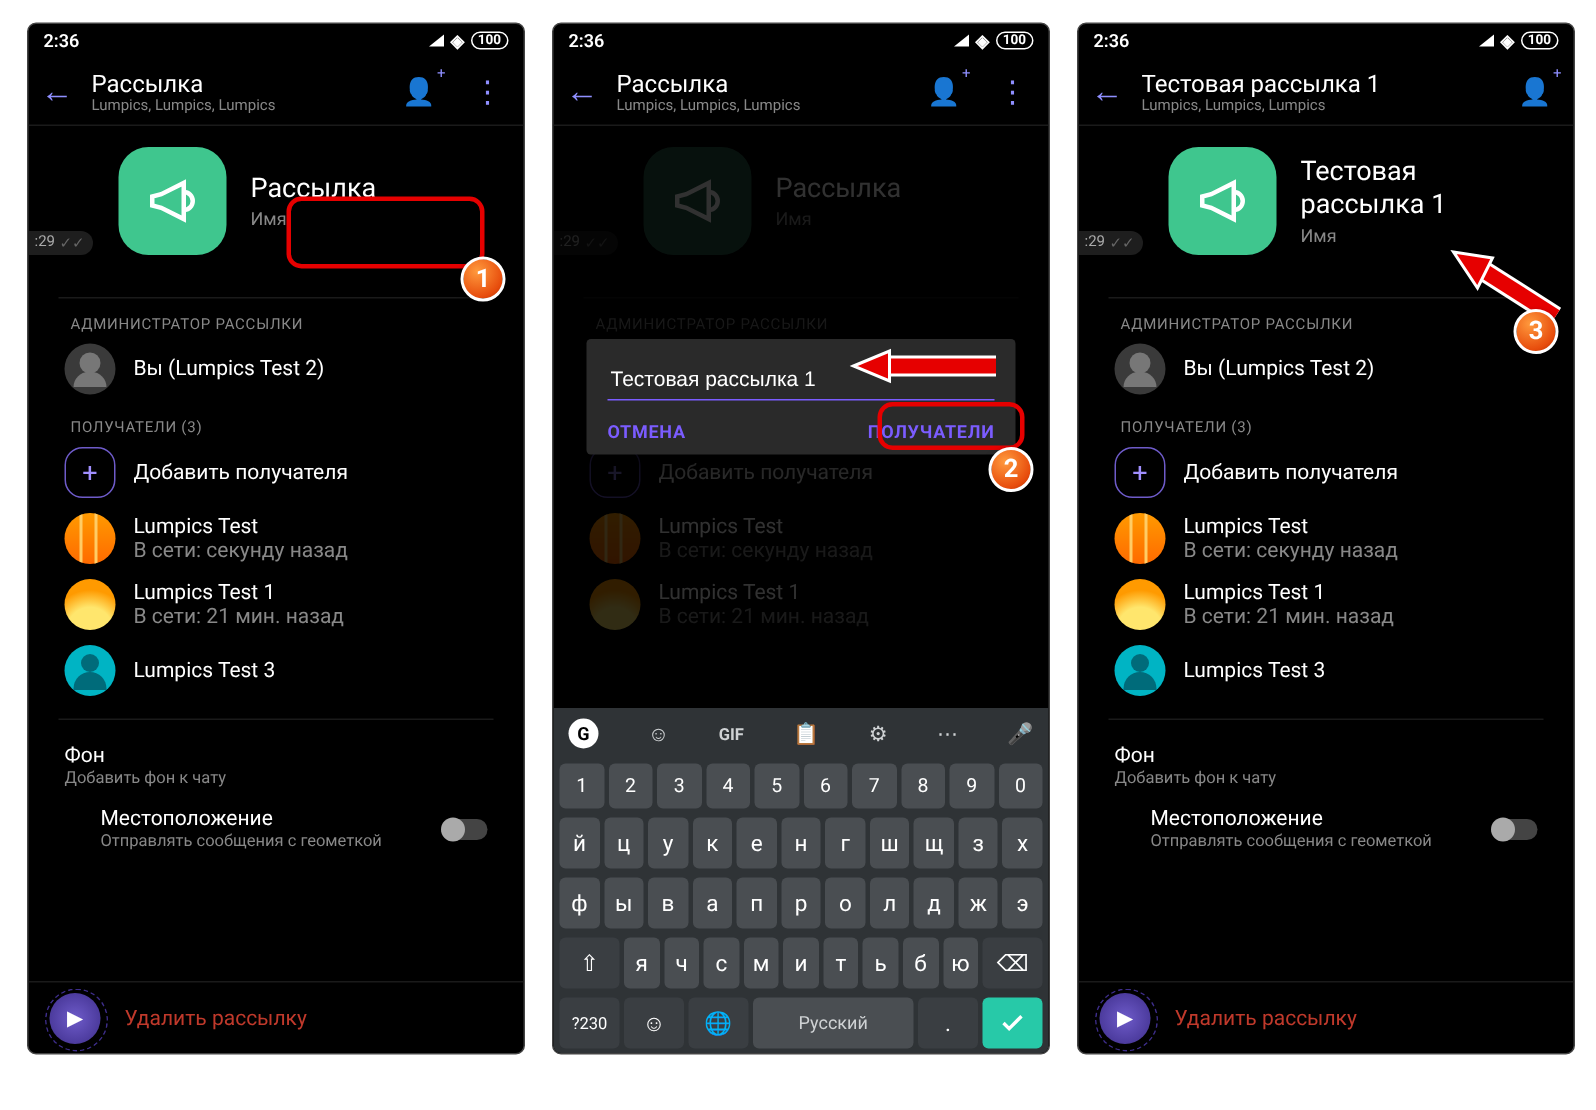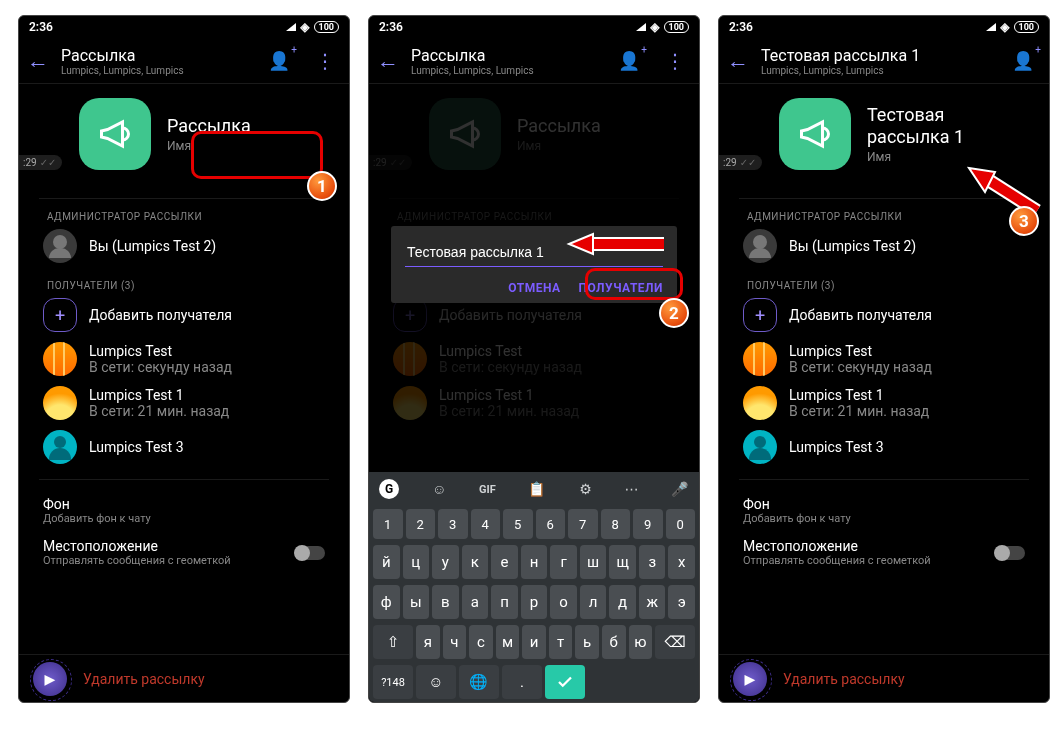--- a/index.html
+++ b/index.html
@@ -74,21 +74,21 @@
   .avatar.cyan { background:#00b4c4; position:relative; }
   .avatar.cyan::before{content:"";position:absolute;width:12px;height:12px;border-radius:50%;background:#006b7a;top:6px;left:11px;}
   .avatar.cyan::after{content:"";position:absolute;width:22px;height:12px;border-radius:11px 11px 0 0;background:#006b7a;bottom:4px;left:6px;}
   .head-ico{width:14px;height:14px;border-radius:50%;background:#777;}
   .body-ico{width:22px;height:10px;border-radius:10px 10px 0 0;background:#777;margin-top:-1px;}
   .avatar.gray .person{display:flex;flex-direction:column;align-items:center;}
 
   .setting { padding:6px 24px; color:#fff; }
   .setting .primary{font-size:14px;}
   .setting .secondary{font-size:11px;color:#888; line-height:1.3;}
-  .setting.withtoggle{display:flex;align-items:center;justify-content:space-between;}
+  .setting.withtoggle{display:flex;align-items:center;justify-content:space-between;margin-left:24px;}
   .toggle { width:30px; height:14px; background:#444; border-radius:7px; position:relative; flex:0 0 30px;}
   .toggle::after{content:"";position:absolute;width:16px;height:16px;background:#aaa;border-radius:50%;top:-1px;left:-1px;}
 
   .bottom-bar { position:absolute; bottom:0; left:0; right:0; height:48px; border-top:1px solid #1a1a1a;
     display:flex; align-items:center; padding:0 14px; gap:16px;}
   .fab { width:34px; height:34px; border-radius:50%; background:radial-gradient(circle,#6e5bc9,#3d2d8a);
     display:flex;align-items:center;justify-content:center;color:#fff;font-size:14px; position:relative;}
   .fab::after{content:"";position:absolute;width:40px;height:40px;border:1px dashed #3d2d8a;border-radius:50%;top:-3px;left:-3px;}
   .del-link { color:#c0392b; font-size:14px; }
 
@@ -97,21 +97,21 @@
   .dim-content { opacity: .35; }
   .dialog {
     position:absolute; left:22px; right:22px; top:210px;
     background:#2a2a2a; border-radius:3px; padding:14px 14px 8px;
     box-shadow:0 6px 24px rgba(0,0,0,.6);
   }
   .dialog input {
     width:100%; background:transparent; border:none; border-bottom:1.5px solid #7b5cff;
     color:#fff; font-size:14px; padding:4px 2px 6px; outline:none;
   }
-  .dialog .dlg-actions { display:flex; justify-content:flex-end; gap:18px; margin-top:14px; font-size:12px; font-weight:700; letter-spacing:.5px;}
+  .dialog .dlg-actions { display:flex; justify-content:space-between; gap:18px; margin-top:14px; font-size:12px; font-weight:700; letter-spacing:.5px;}
   .dlg-cancel{color:#7b5cff;}
   .dlg-save{color:#7b5cff;}
 
   
   .keyboard { position:absolute; left:0; right:0; bottom:0; background:#2f3336; }
   .kb-top { height:34px; display:flex; align-items:center; justify-content:space-between; padding:0 10px; color:#cfd2d4;}
   .kb-top .g { width:20px;height:20px;border-radius:50%;background:#fff;color:#000;font-weight:700;font-size:12px;display:flex;align-items:center;justify-content:center;}
   .kb-top span{font-size:14px;}
   .kb-numrow,.kb-row{display:flex;gap:3px;padding:3px 4px;}
   .key{flex:1;background:#4a4e52;color:#fff;border-radius:4px;height:34px;display:flex;align-items:center;justify-content:center;font-size:15px;position:relative;}
@@ -374,23 +374,24 @@
         <div class="key">с</div>
         <div class="key">м</div>
         <div class="key">и</div>
         <div class="key">т</div>
         <div class="key">ь</div>
         <div class="key">б</div>
         <div class="key">ю</div>
         <div class="key special">⌫</div>
       </div>
     <div class="kb-row">
-      <div class="key special" style="font-size:11px;">?148</div>
+      <div class="key special" style="font-size:11px;">?230</div>
       <div class="key special">☺</div>
       <div class="key special">🌐</div>
+      <div class="key space">Русский</div>
       <div class="key special">.</div>
       <div class="key enter">
           <svg viewBox="0 0 24 24">
             <polyline points="4 12 9 17 20 6"></polyline>
           </svg>
         </div>
     </div>
   </div>
 </div>
 

